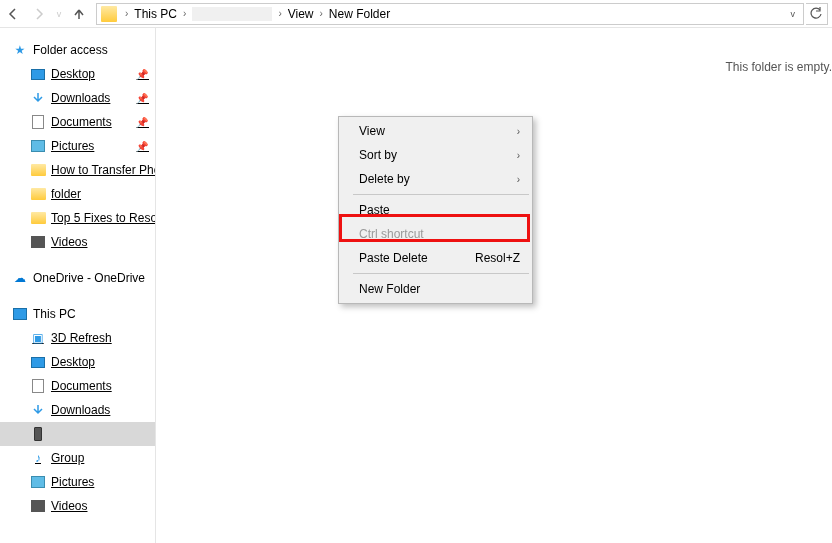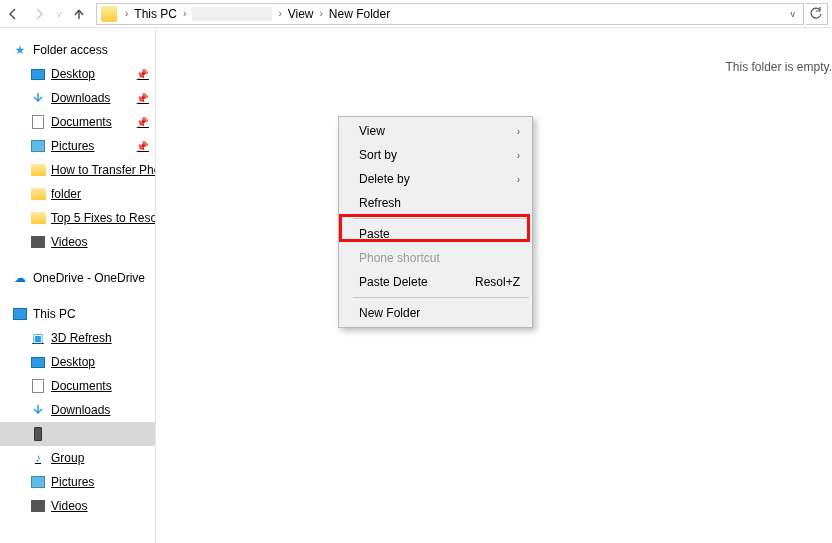--- a/index.html
+++ b/index.html
@@ -225,29 +225,26 @@
           <span class="arrow">›</span>
         </div>
       <div class="menu-item">
           <span>Sort by</span>
           <span class="arrow">›</span>
         </div>
       <div class="menu-item">
           <span>Delete by</span>
           <span class="arrow">›</span>
         </div>
-      <div class="menu-item">
-          <span>Refresh</span>
-        </div>
       <div class="menu-sep"></div>
       <div class="menu-item">
           <span>Paste</span>
         </div>
       <div class="menu-item disabled">
-          <span>Phone shortcut</span>
+          <span>Ctrl shortcut</span>
         </div>
       <div class="menu-item">
           <span>Paste Delete</span>
           <span class="shortcut">Resol+Z</span>
         </div>
       <div class="menu-sep"></div>
       <div class="menu-item">
           <span>New Folder</span>
         </div>
       <div class="highlight-box"></div>

